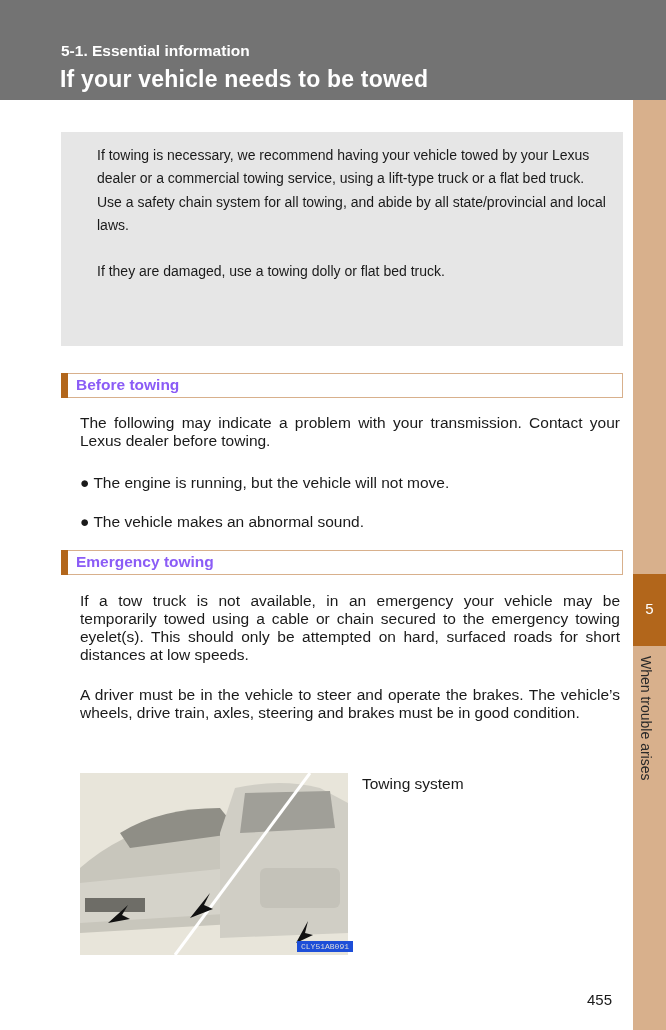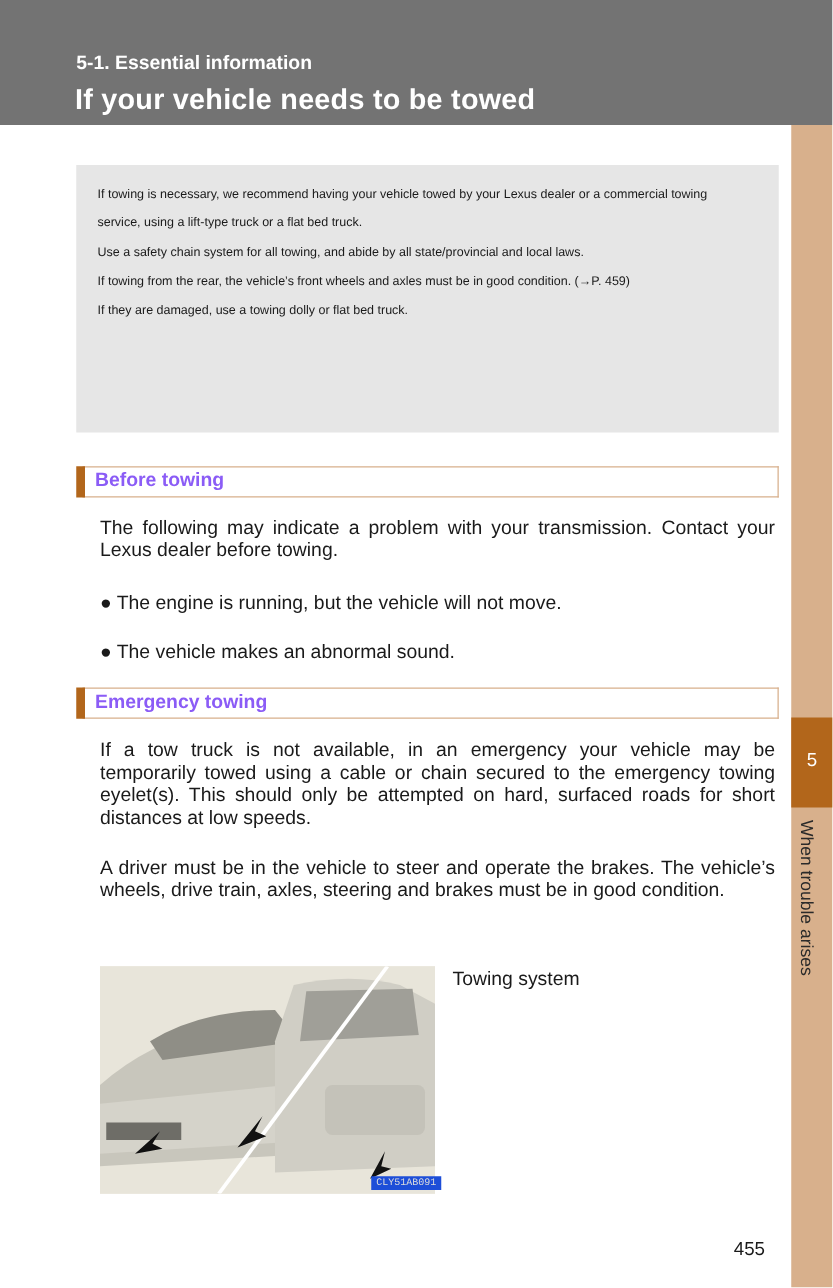--- a/index.html
+++ b/index.html
@@ -6,21 +6,21 @@
   body { width:666px; height:1030px; position:relative; background:#ffffff; overflow:hidden;
          font-family:"Liberation Sans", sans-serif; color:#1a1a1a; }
   .header { position:absolute; left:0; top:0; width:666px; height:100px; background:#737373; }
   .header .section { position:absolute; left:61px; top:42px; color:#fff; font-weight:bold; font-size:15.5px; }
   .header .title { position:absolute; left:60px; top:66px; color:#fff; font-weight:bold; font-size:23px; letter-spacing:0.2px; }
   .side-bar { position:absolute; left:633px; top:100px; width:33px; height:930px; background:#d8b08c; }
   .side-tab { position:absolute; left:633px; top:574px; width:33px; height:72px; background:#b2661b; }
   .side-tab span { position:absolute; left:0; width:33px; top:26px; text-align:center; color:#fff; font-size:15px; }
   .side-label { position:absolute; left:638px; top:656px; writing-mode:vertical-rl; font-size:14px; color:#2a2a2a; }
   .intro { position:absolute; left:61px; top:132px; width:562px; height:214px; background:#e6e6e6; }
-  .intro p { margin:0; position:absolute; left:17px; top:12px; width:525px; font-size:10px; line-height:23.3px; }
+  .intro p { margin:0; position:absolute; left:36px; top:12px; width:525px; font-size:14px; line-height:23.3px; }
   .heading { position:absolute; left:66px; width:556px; height:23px; border:1px solid #d8b08c; border-left:none; }
   .heading .bar { position:absolute; left:-5px; top:-1px; width:7px; height:25px; background:#b2661b; }
   .heading span { position:absolute; left:10px; top:2px; font-size:15.5px; font-weight:bold; color:#8b5cf6; }
   .para { position:absolute; left:80px; width:540px; font-size:15.5px; line-height:18px; text-align:justify; margin:0; }
   .bullet { position:absolute; left:80px; font-size:15.5px; margin:0; }
   .figure { position:absolute; left:80px; top:773px; width:268px; height:182px; background:#e7e4d8; overflow:hidden; }
   .fig-label { position:absolute; left:297px; top:941px; background:#1d4ed8; color:#ddd; font-size:8px; padding:1px 4px; font-family:"Liberation Mono", monospace; }
   .caption { position:absolute; left:362px; top:775px; font-size:15.5px; }
   .page-num { position:absolute; left:587px; top:991px; font-size:15px; }
 </style>
@@ -35,21 +35,21 @@
 <div class="side-bar"></div>
 <div class="side-tab">
     <span>5</span>
   </div>
 <div class="side-label">When trouble arises</div>
 
 <div class="intro">
   <p>
     <span>If towing is necessary, we recommend having your vehicle towed by your Lexus dealer or a commercial towing service, using a lift-type truck or a flat bed truck.</span><br>
     <span>Use a safety chain system for all towing, and abide by all state/provincial and local laws.</span><br>
-    <span>If towing from the rear, the vehicle’s front wheels and axles must be in good condition. (→P. 459)</span><br>
+    <br>
     <span>If they are damaged, use a towing dolly or flat bed truck.</span>
   </p>
 </div>
 
 <div class="heading" style="top:373px;">
   <div class="bar"></div>
   <span>Before towing</span>
 </div>
 <p class="para" style="top:414px;">The following may indicate a problem with your transmission. Contact your Lexus dealer before towing.</p>
 <p class="bullet" style="top:474px;"><span>●</span> <span>The engine is running, but the vehicle will not move.</span></p>

